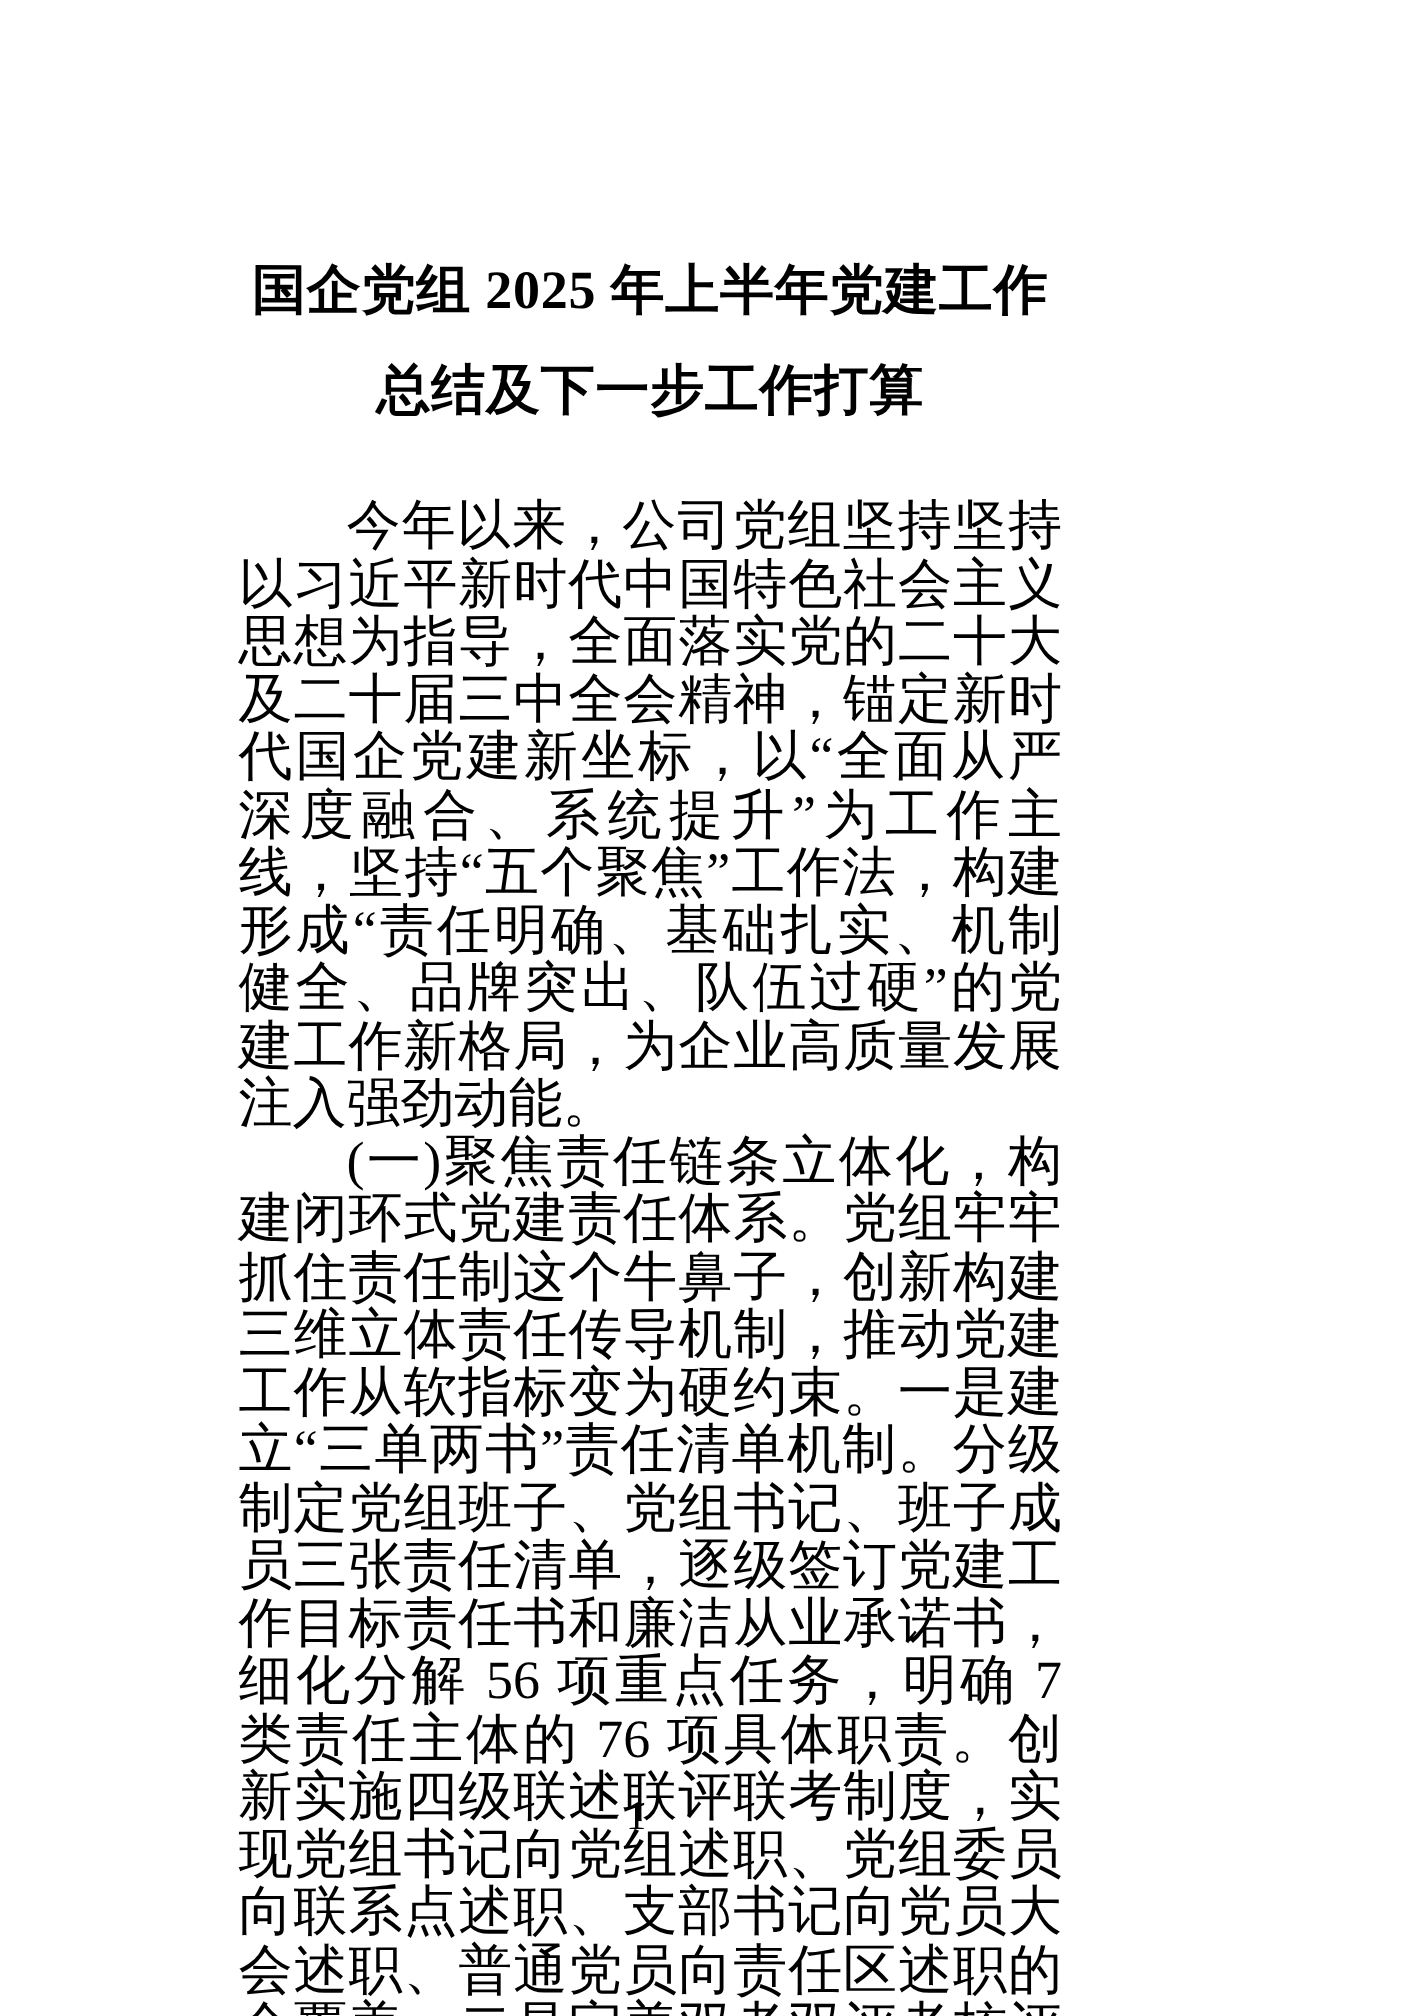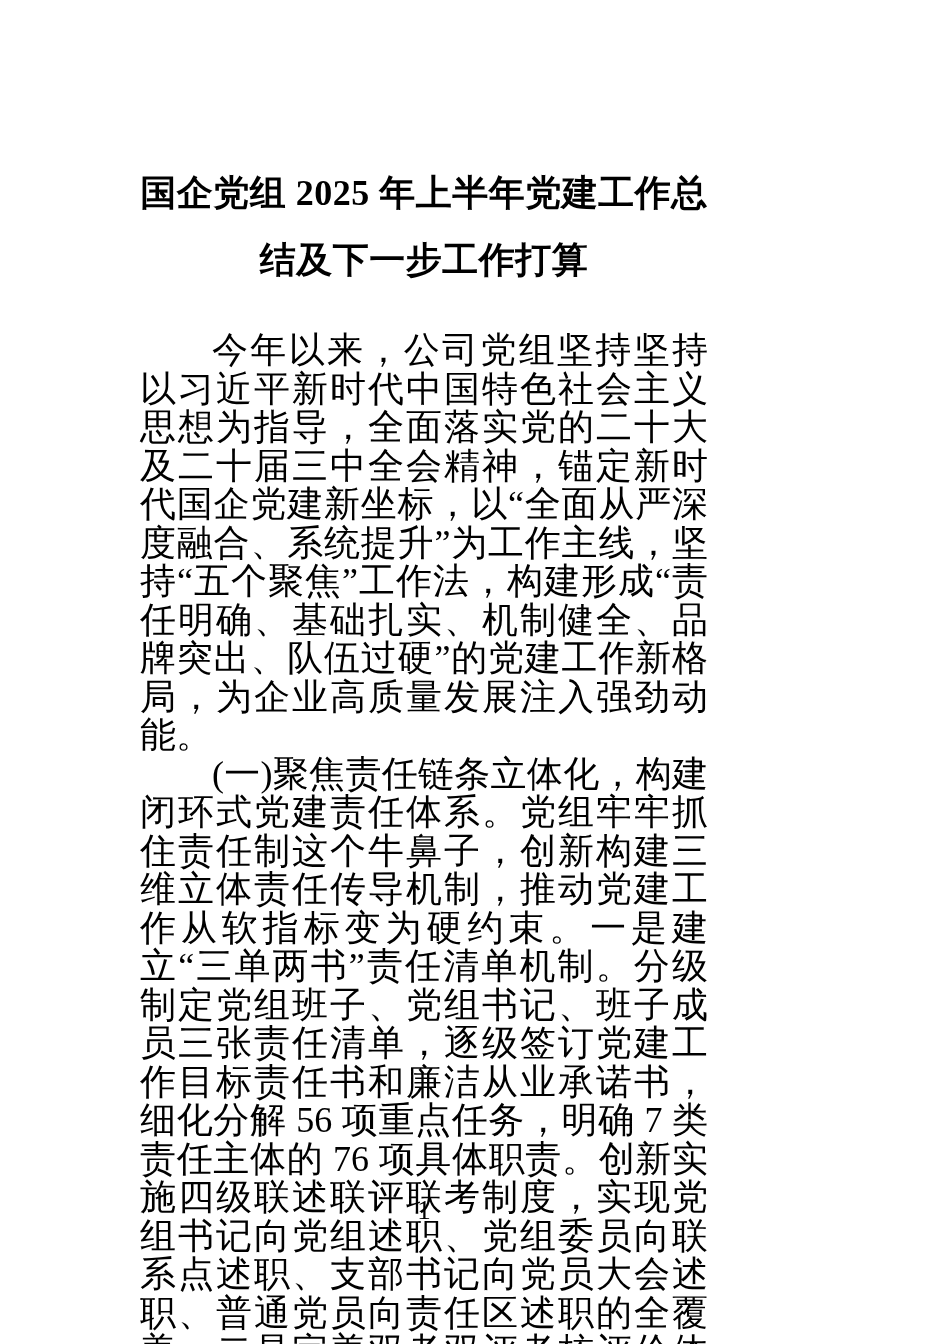--- a/index.html
+++ b/index.html
@@ -13,20 +13,21 @@
     overflow: hidden;
     font-family: "Liberation Serif", "DejaVu Serif", serif;
     color: #000000;
   }
   .page {
     position: relative;
     width: 848px;
     height: 1344px;
     background: #ffffff;
     box-sizing: border-box;
+    padding-left: 19px;
   }
   .doc-title {
     margin: 0;
     padding: 160px 138px 0 138px;
     font-size: 36px;
     line-height: 67px;
     font-weight: 700;
     text-align: center;
     letter-spacing: 0.5px;
   }

